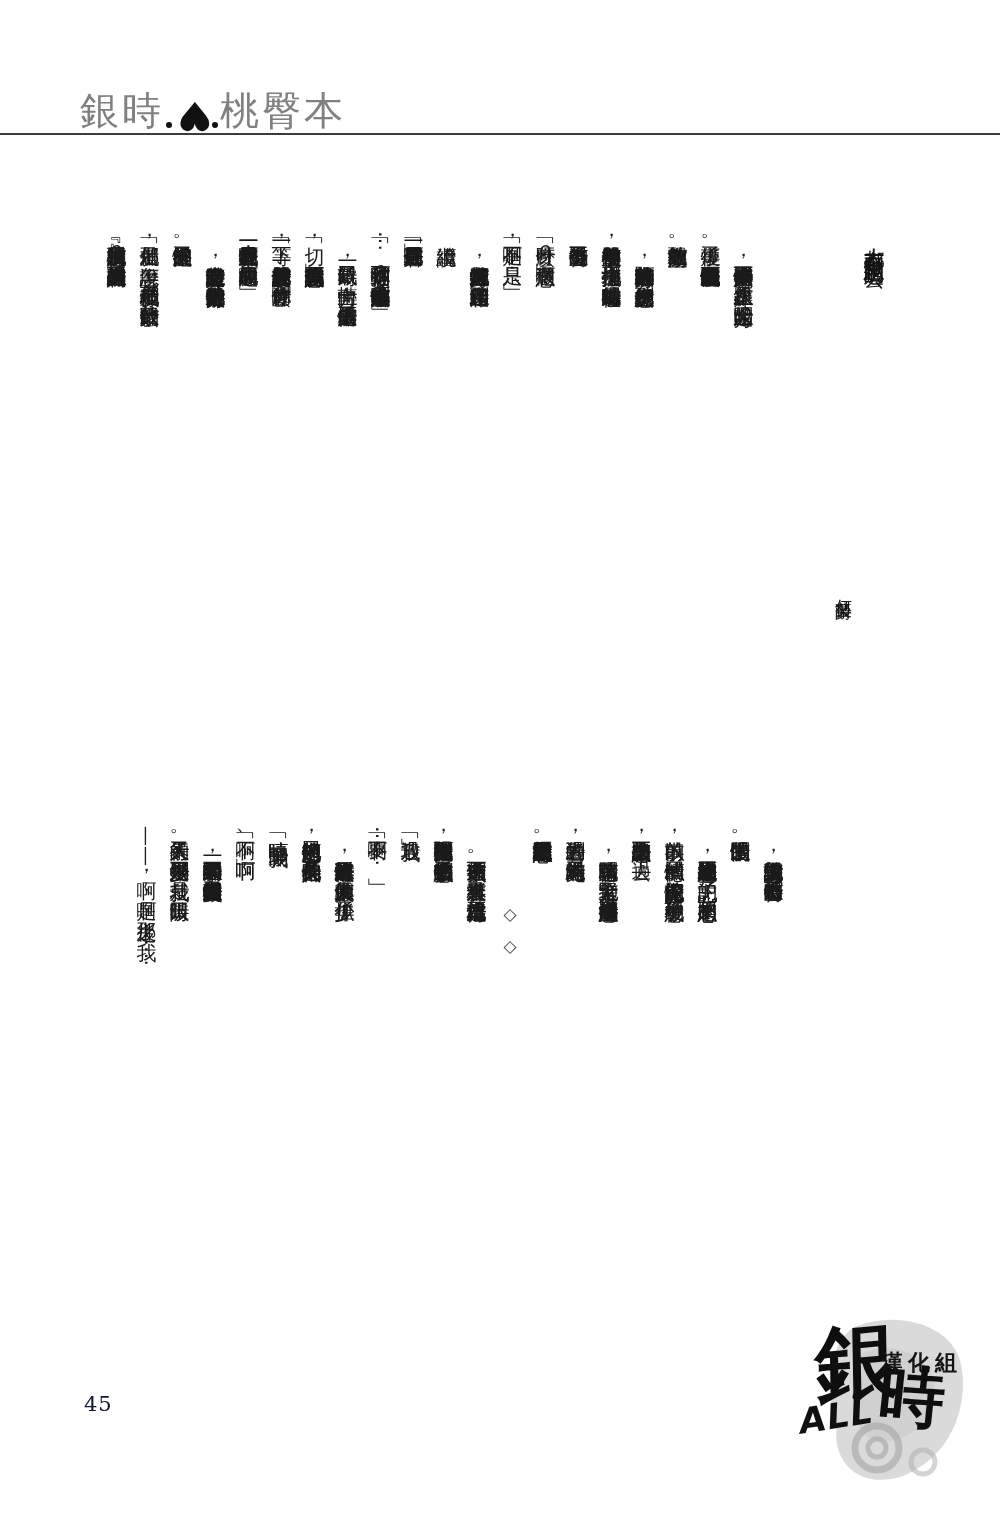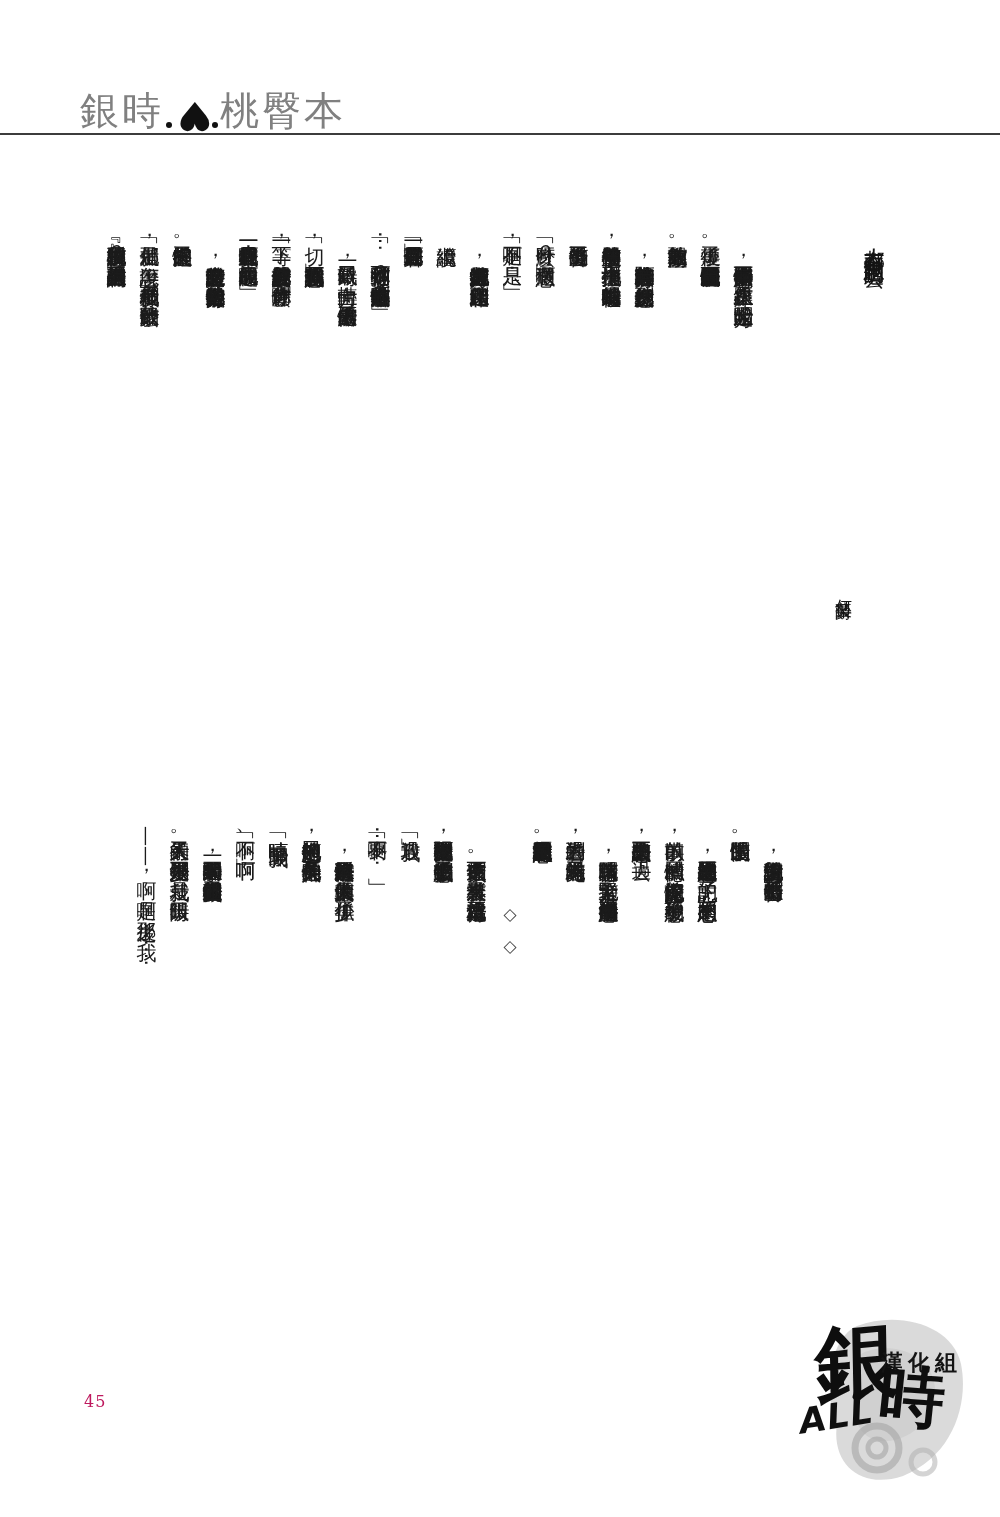--- a/index.html
+++ b/index.html
@@ -40,21 +40,21 @@
     color:#141414;height:160px;
   }
   .block{position:absolute;font-size:20px;color:#1b1b1b;}
   #block1{top:231px;left:100px;width:660px;height:570px;}
   #block2{top:826px;left:110px;width:680px;height:570px;}
   .vcol{line-height:33px;}
   .vcol.indent{text-indent:20px;}
   .vcol.sep{text-indent:78px;letter-spacing:12px;font-size:17px;color:#4a4a4a;}
   
   .page-number{
-    position:absolute;left:84px;top:1392px;font-size:16px;color:#be185d;
+    position:absolute;left:84px;top:1392px;font-size:21px;color:#0f172a;
     letter-spacing:1px;
   }
   
   .stamp{position:absolute;left:795px;top:1312px;width:205px;height:180px;}
   .stamp svg{position:absolute;left:0;top:0;}
   .stamp .big1{
     position:absolute;left:20px;top:8px;font-size:84px;font-weight:bold;color:#0e0e0e;
     line-height:1;transform:rotate(-5deg) skewX(-4deg);
   }
   .stamp .big2{

